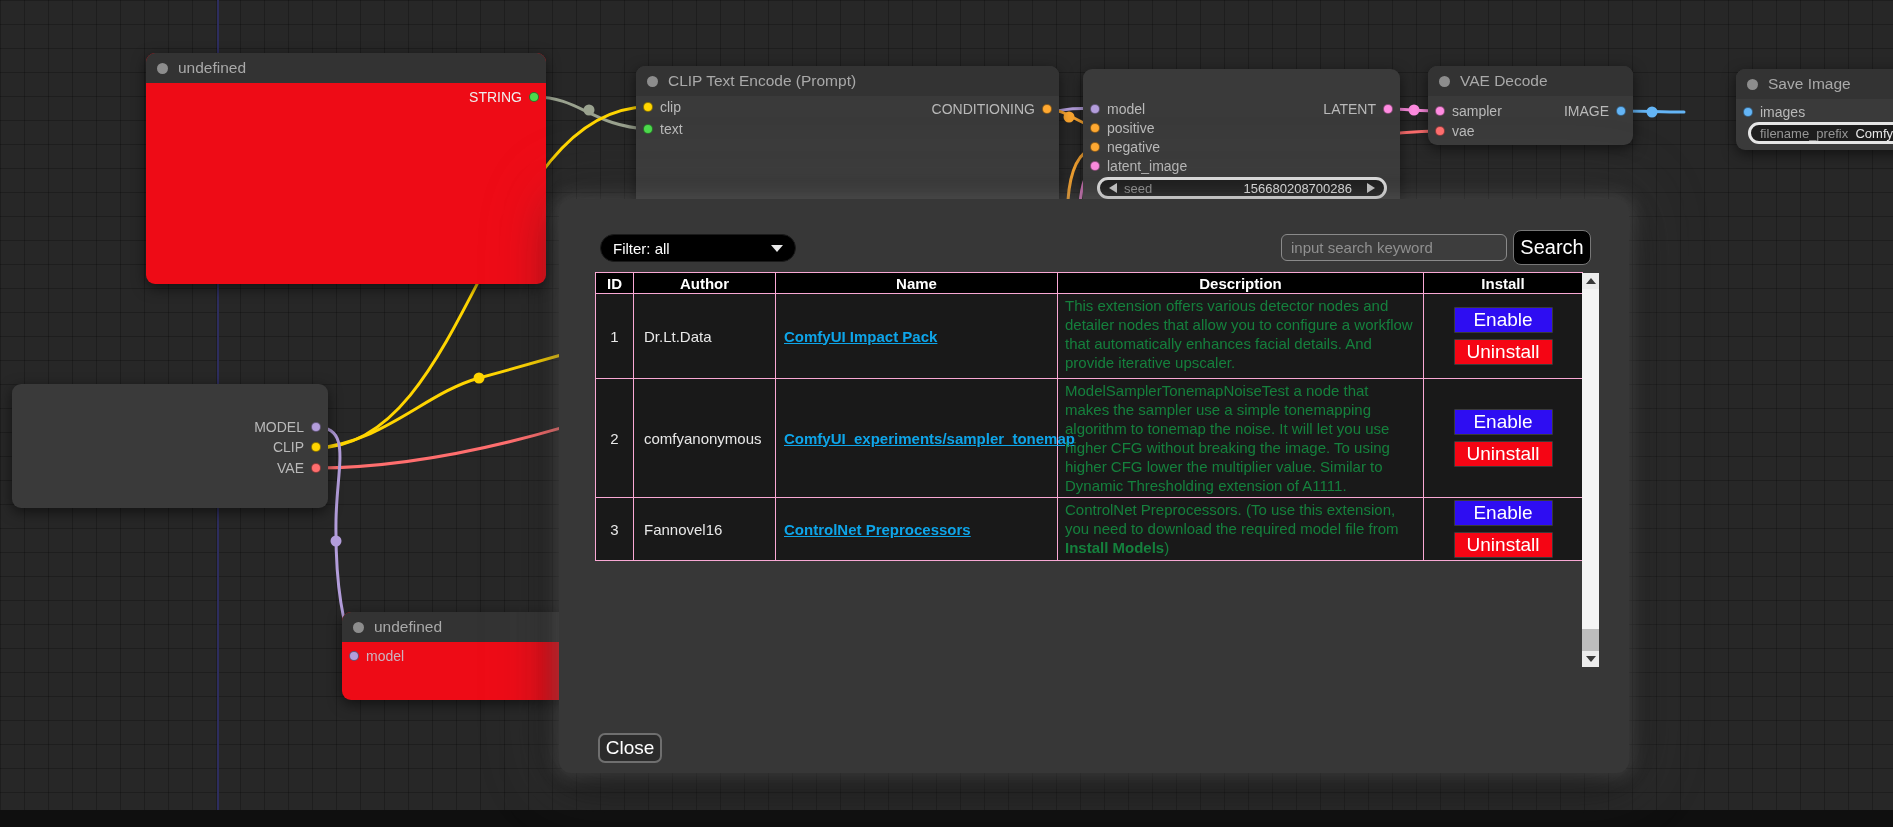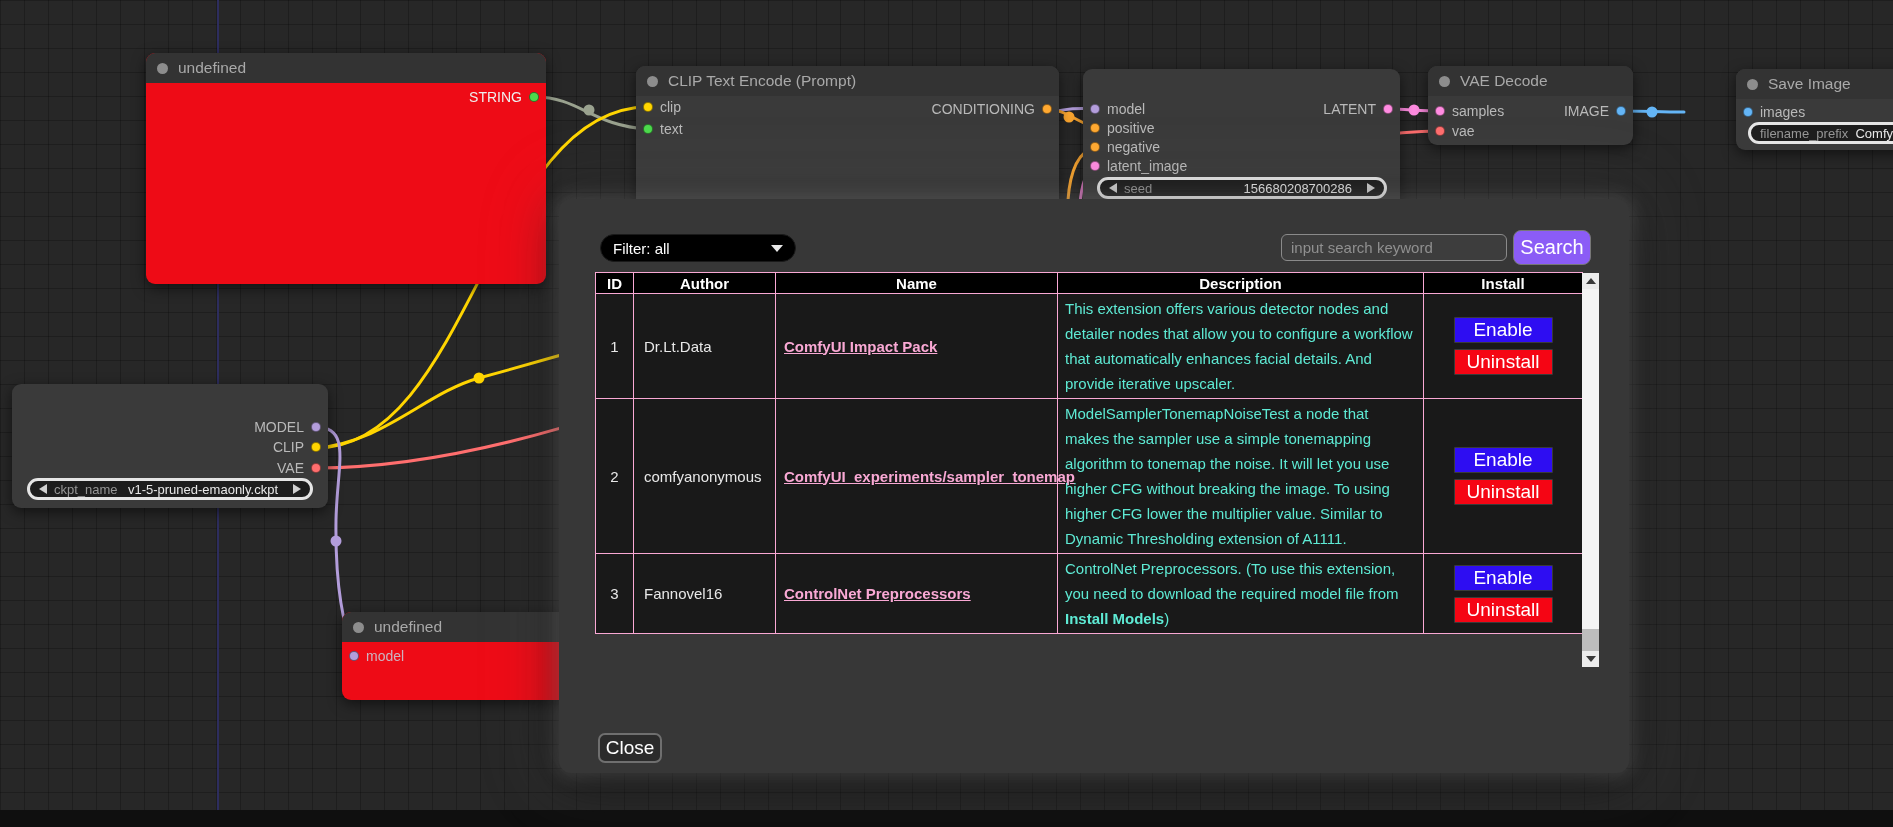--- a/index.html
+++ b/index.html
@@ -45,31 +45,31 @@
   .dialog{position:absolute;left:559px;top:199px;width:1070px;height:574px;background:#373737;
     border-radius:12px;z-index:10;
     box-shadow:0 0 18px 4px rgba(210,210,210,.16), 0 0 70px 28px rgba(160,160,160,.07), 0 12px 50px rgba(0,0,0,.55)}
   .filter-select{position:absolute;left:41px;top:35px;width:196px;height:28px;background:#000;
     border:1px solid #1a1a1a;border-radius:14px;color:#fff;font-size:15px;display:flex;align-items:center;
     padding:0 12px;cursor:pointer}
   .sel-chevron{margin-left:auto;width:0;height:0;border-left:6px solid transparent;border-right:6px solid transparent;border-top:7px solid #e8e8e8}
   .search-input{position:absolute;left:722px;top:35px;width:226px;height:27px;background:#3d3d3d;
     border:1px solid #8a8a8a;border-radius:6px;color:#ddd;font-size:15px;padding:12px 9px;outline:none}
   .search-input::placeholder{color:#909090}
-  .search-btn{position:absolute;left:954px;top:31px;width:78px;height:35px;background:#8b5cf6;
+  .search-btn{position:absolute;left:954px;top:31px;width:78px;height:35px;background:#000000;
     border:1px solid #777;border-radius:8px;color:#fff;font-size:20px;cursor:pointer}
   .grid-table{position:absolute;left:36px;top:73px;border-collapse:collapse;table-layout:fixed;width:987px}
   .grid-table th,.grid-table td{border:1px solid #f9a8d4}
   .grid-table th{background:#000;color:#fff;font-size:15px;font-weight:bold;height:21px;padding:0 4px}
   .grid-table td{background:#191919;color:#d6d6d6;font-size:15px}
   td.c-id{text-align:center;color:#e8e8e8}
   td.c-author{padding:0 10px;color:#e8e8e8}
   td.c-name{padding:0 8px}
-  .ext-link{color:#f9a8d4;font-weight:bold;text-decoration:underline;cursor:pointer}
-  td.c-desc{vertical-align:top;padding:2px 7px;line-height:25px;color:#5eead4}
+  .ext-link{color:#0ea5e9;font-weight:bold;text-decoration:underline;cursor:pointer}
+  td.c-desc{vertical-align:top;padding:2px 7px;line-height:19px;color:#15803d}
   td.c-install{padding:0}
   .btncol{display:flex;flex-direction:column;align-items:center;justify-content:center;gap:6px;height:100%}
   .btn-enable,.btn-uninstall{width:99px;height:26px;border:1px solid #3a3a3a;border-radius:1px;color:#fff;font-size:19px;line-height:22px;cursor:pointer}
   .btn-enable{background:#2e0df2}
   .btn-uninstall{background:#f50514}
   .scrollbar{position:absolute;left:1023px;top:74px;width:17px;height:394px;background:#bdbdbd;z-index:11}
   .sb-btn{position:absolute;left:0;width:17px;height:16px;background:#ececec;display:flex;align-items:center;justify-content:center;cursor:pointer}
   .sb-btn.up{top:0}
   .sb-btn.down{bottom:0}
   .tri-up{width:0;height:0;border-left:5px solid transparent;border-right:5px solid transparent;border-bottom:6px solid #3a3a3a}
@@ -165,21 +165,21 @@
     </div>
   </div>
 
   <div class="node gray" style="left:1428px;top:66px;width:205px;height:79px">
     <div class="titlebar">
       <span class="tdot"></span>
       <span class="title">VAE Decode</span>
     </div>
     <div class="port in" style="top:37px">
       <span class="dot c-pink"></span>
-      <span>samples</span>
+      <span>sampler</span>
     </div>
     <div class="port in" style="top:57px">
       <span class="dot c-red"></span>
       <span>vae</span>
     </div>
     <div class="port out" style="top:37px">
       <span>IMAGE</span>
       <span class="dot c-blue"></span>
     </div>
   </div>
@@ -204,26 +204,20 @@
       <span>MODEL</span>
       <span class="dot c-purple"></span>
     </div>
     <div class="port out" style="top:55px">
       <span>CLIP</span>
       <span class="dot c-yellow"></span>
     </div>
     <div class="port out" style="top:76px">
       <span>VAE</span>
       <span class="dot c-red"></span>
-    </div>
-    <div class="widget" style="left:15px;top:94px;width:286px">
-      <span class="warrow left"></span>
-      <span class="wlabel">ckpt_name</span>
-      <span class="wvalue">v1-5-pruned-emaonly.ckpt</span>
-      <span class="warrow right"></span>
     </div>
   </div>
 
   <div class="node red" style="left:342px;top:612px;width:320px;height:88px">
     <div class="titlebar">
       <span class="tdot"></span>
       <span class="title">undefined</span>
     </div>
     <div class="port in" style="top:36px">
       <span class="dot c-purple"></span>

